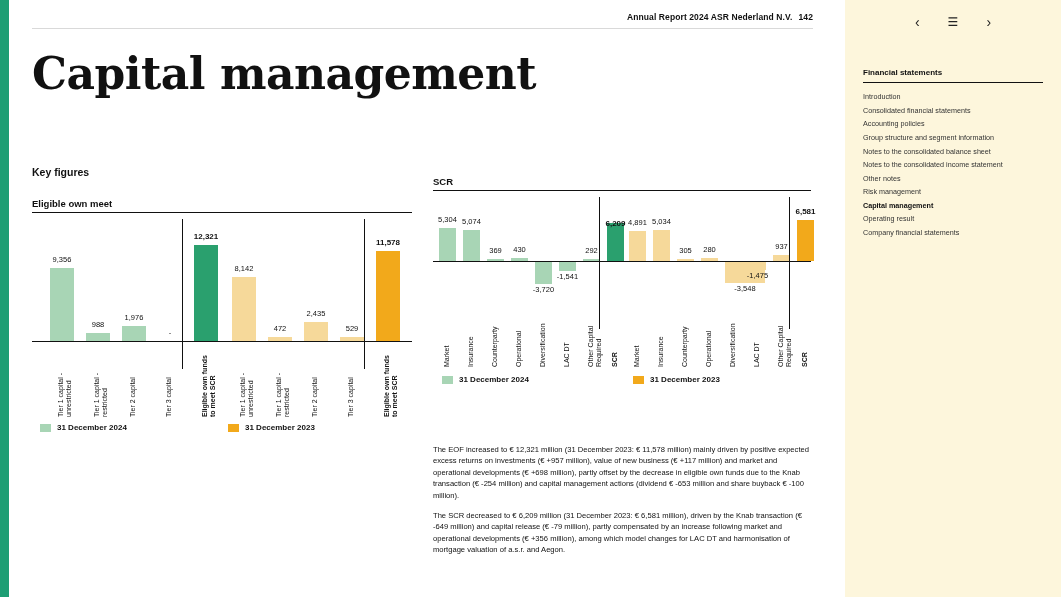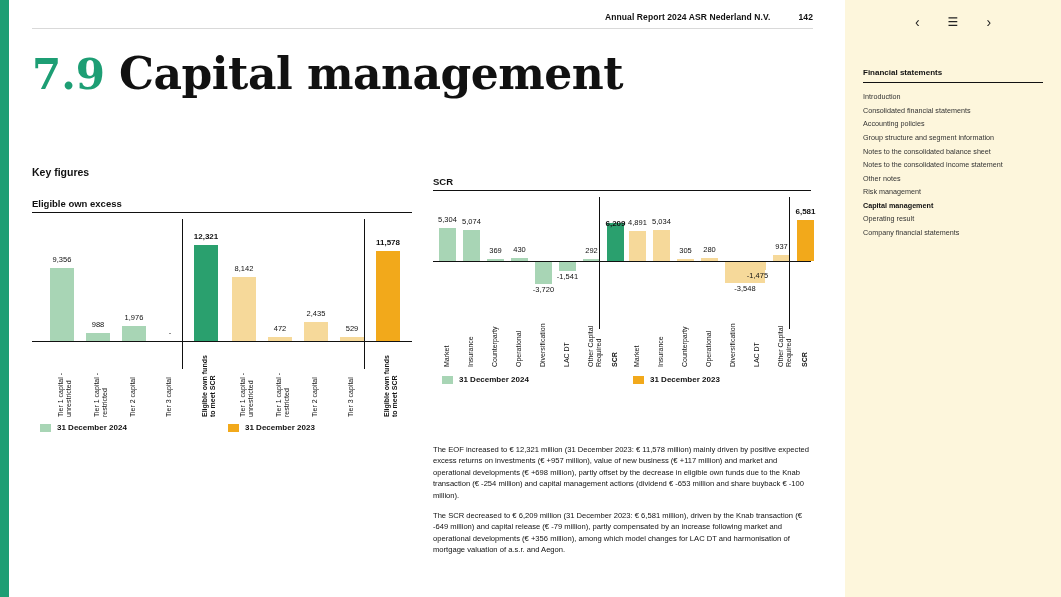--- a/index.html
+++ b/index.html
@@ -19,21 +19,21 @@
   }
   .accent-bar {
     position:absolute; left:0; top:0; width:9px; height:597px;
     background:#1d9e74;
   }
   .page-header {
     position:absolute; right:32px; top:12px;
     font-size:8.5px; letter-spacing:0.1px; color:#111;
     font-weight:700;
   }
-  .page-header .num { margin-left:28px; }
+  .page-header .num { margin-left:6px; }
   .header-rule {
     position:absolute; left:32px; right:32px; top:28px; height:1px;
     background:#d9d9d9;
   }
   .title-wrap {
     position:absolute; left:32px; top:52px;
     display:flex; align-items:baseline; gap:14px;
   }
   .title-num {
     font-family:"DejaVu Serif", serif;
@@ -113,28 +113,27 @@
 <div id="page">
 
   <div class="accent-bar"></div>
 
   <div class="page-header">
     <span>Annual Report 2024 ASR Nederland N.V.</span><span class="num">142</span>
   </div>
   <div class="header-rule"></div>
 
   <div class="title-wrap">
-    <div class="title-num">7.9</div>
     <div class="title-text">Capital management</div>
   </div>
 
   <div class="keyfig">Key figures</div>
 
   <div class="chart-block" style="left:32px; top:198px; width:380px;">
-    <div class="chart-title">Eligible own excess</div>
+    <div class="chart-title">Eligible own meet</div>
     <div class="chart-rule"></div>
     <div class="plot" id="plot-eof" style="height:130px; margin-top:6px;">
         <div class="bar-col" style="left: 18px; width: 24px; top: 49.0232px; bottom: auto; height: 72.9768px; justify-content: flex-start;">
           <div class="bar-val" style="position: absolute; left: 50%; transform: translateX(-50%); bottom: 74.9768px;">9,356</div>
           <div class="bar-rect" style="height: 72.9768px; width: 100%; background: rgb(168, 213, 181);"></div>
         </div>
         <div class="bar-col" style="left: 54px; width: 24px; top: 114.294px; bottom: auto; height: 7.7064px; justify-content: flex-start;">
           <div class="bar-val" style="position: absolute; left: 50%; transform: translateX(-50%); bottom: 9.7064px;">988</div>
           <div class="bar-rect" style="height: 7.7064px; width: 100%; background: rgb(168, 213, 181);"></div>
         </div>

